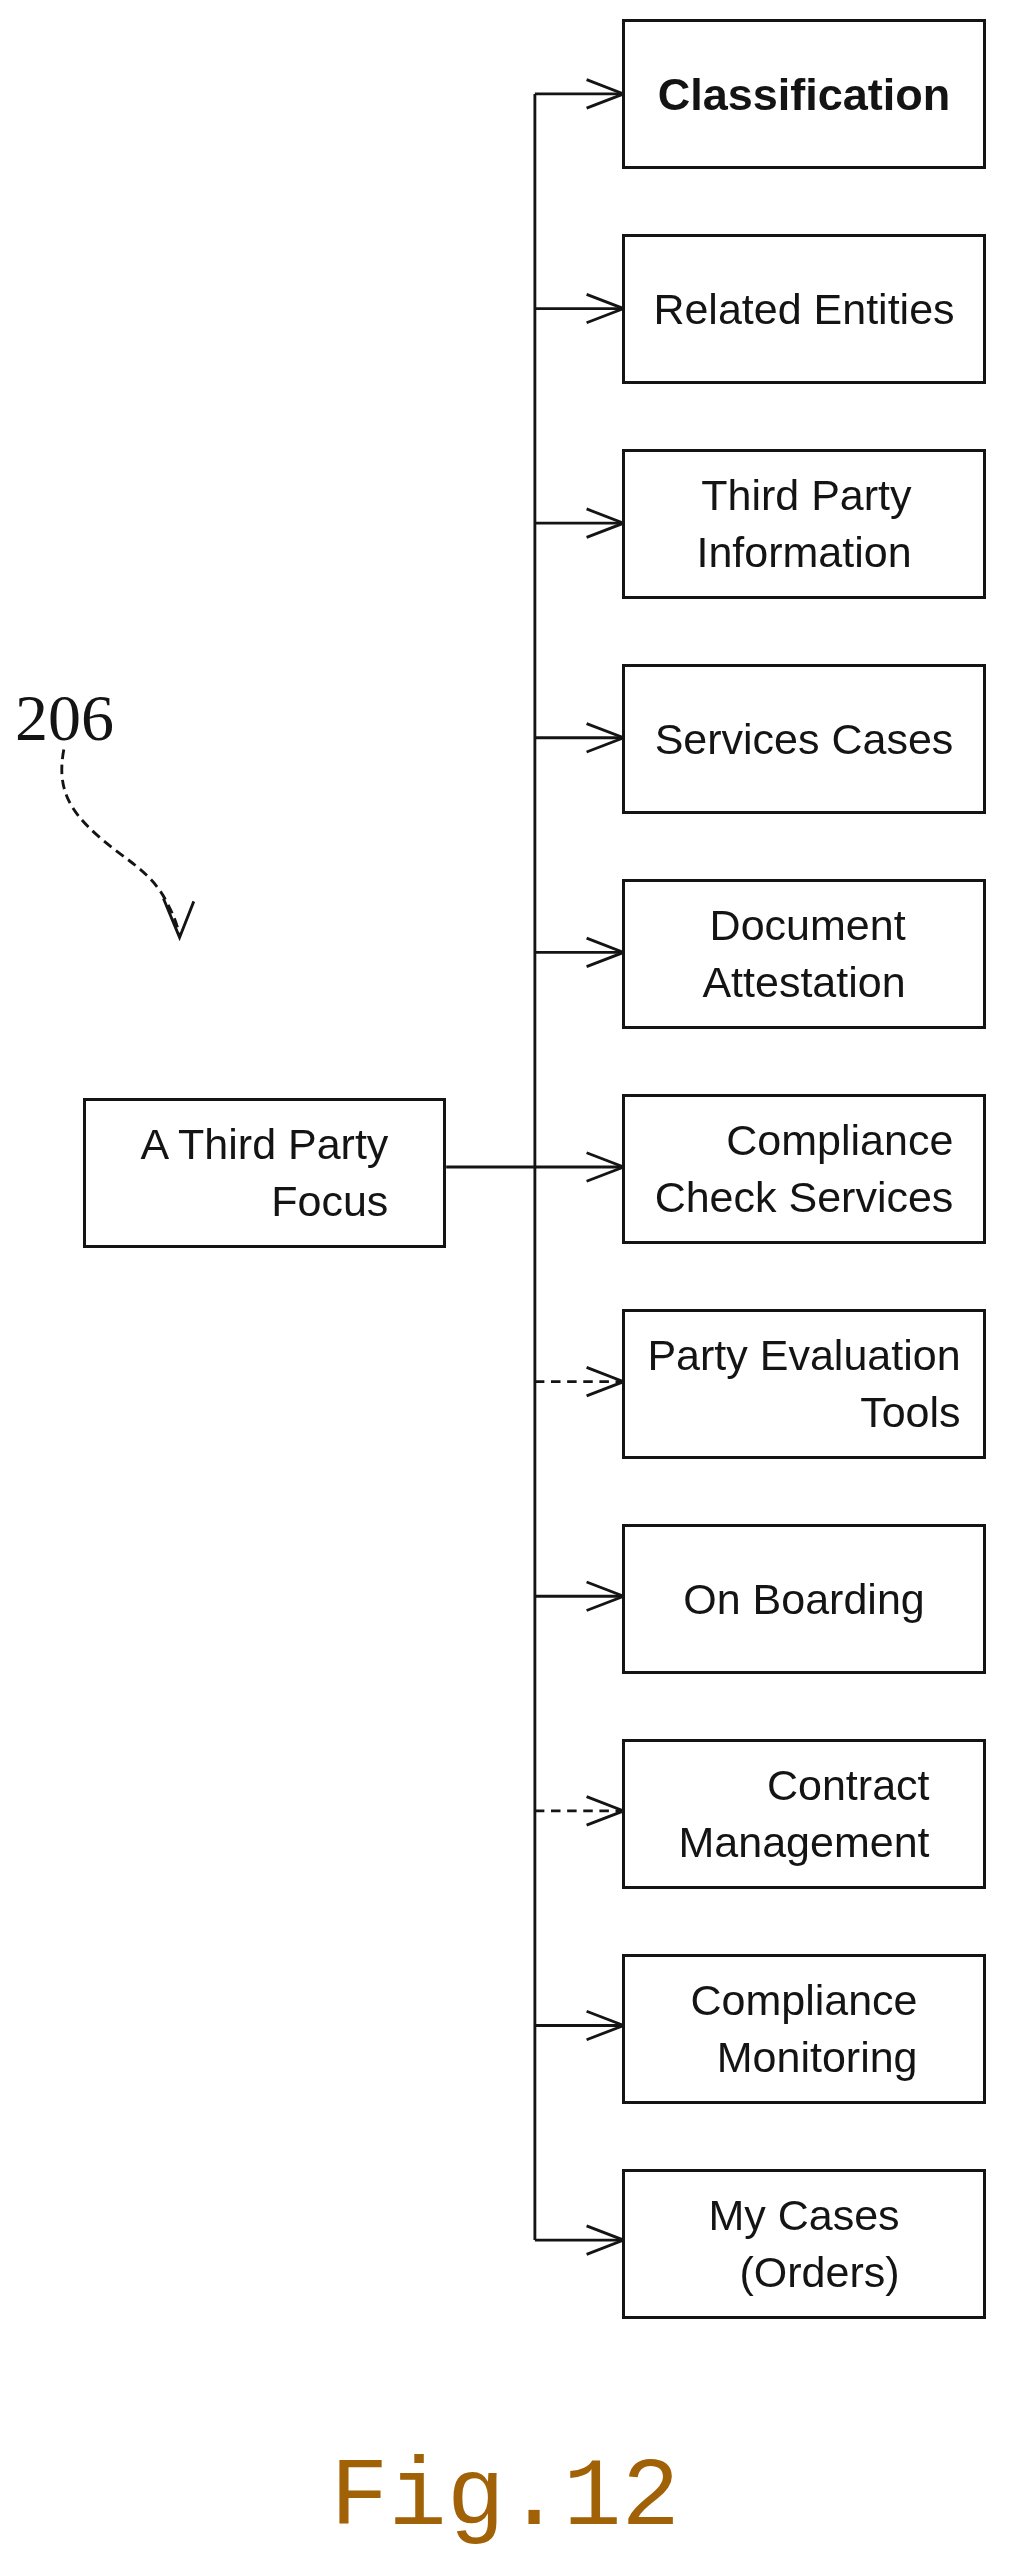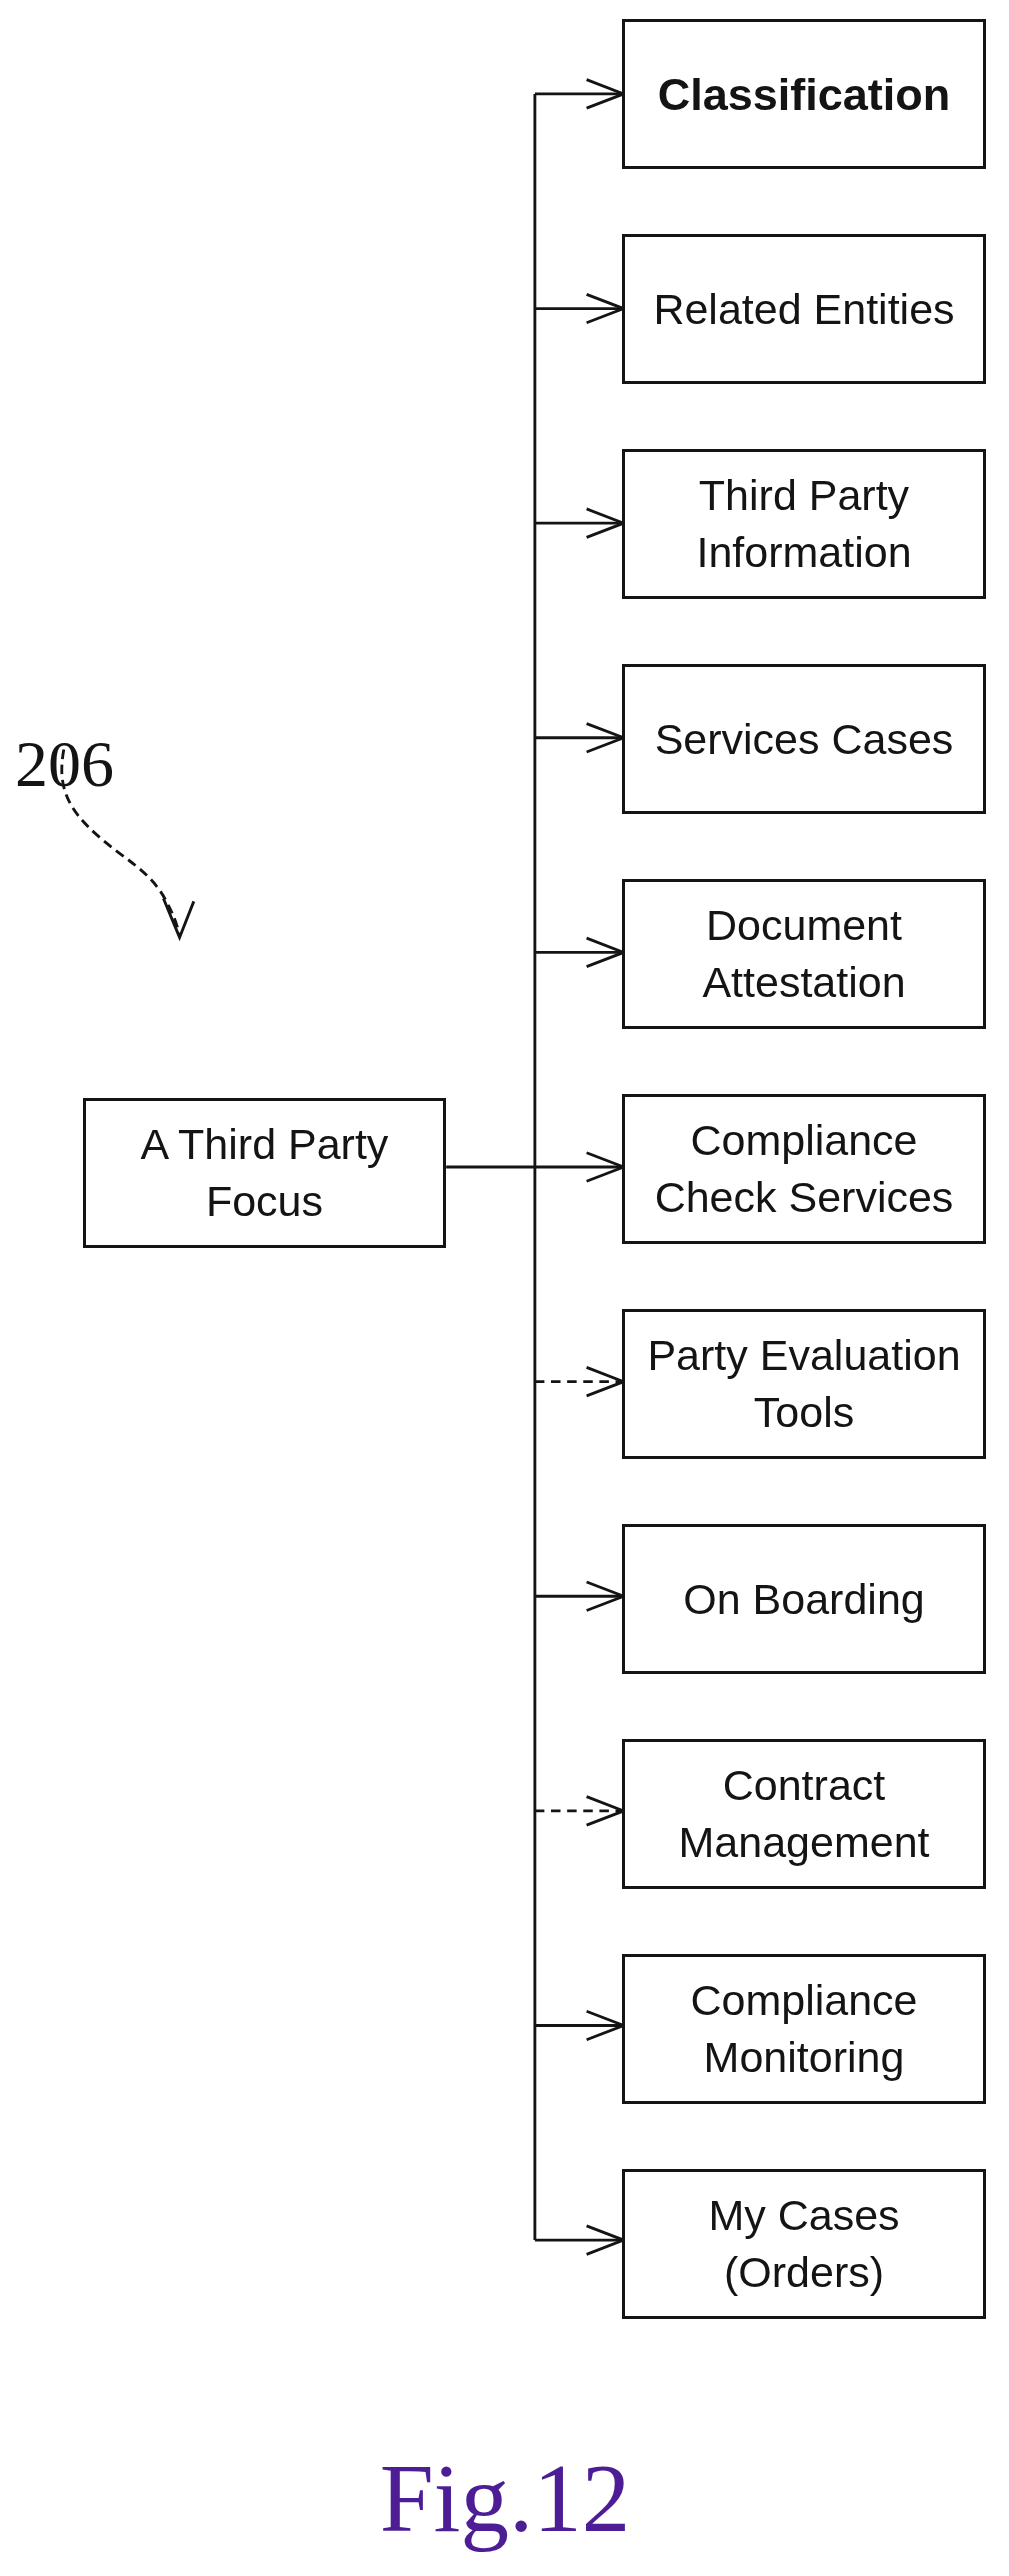--- a/index.html
+++ b/index.html
@@ -8,39 +8,38 @@
     font-family:"Liberation Sans",sans-serif;overflow:hidden;
   }
   #connector-svg{position:absolute;left:0;top:0;z-index:1;}
   .node{
     position:absolute;z-index:2;left:622px;width:364px;height:150px;
     top:calc(19px + var(--row) * 215px);
     box-sizing:border-box;border:3.8px solid #141414;background:#ffffff;
     display:flex;align-items:center;justify-content:center;
   }
   .node-label{
-    font-size:43px;line-height:57px;color:#141414;text-align:center;
+    font-size:43px;line-height:57px;color:#141414;text-align:right;
     white-space:pre-line;letter-spacing:0px;
   }
   .node.emphasis .node-label{font-weight:bold;font-size:45px;}
   .root-node{
     position:absolute;z-index:2;left:83px;top:1098px;width:363px;height:150px;
     box-sizing:border-box;border:3.8px solid #141414;background:#ffffff;
     display:flex;align-items:center;justify-content:center;
   }
   .ref-label{
     position:absolute;z-index:2;left:15px;top:685px;
     font-family:"Liberation Serif",serif;font-size:66px;line-height:1;
     color:#141414;
-    margin-top:46px;
   }
   .fig-caption{
     position:absolute;z-index:2;left:0;top:2450px;width:1010px;
-    text-align:center;font-family:Liberation Serif, serif;
-    font-size:97px;line-height:1;color:#4c1d95;
+    text-align:center;font-family:Liberation Mono, monospace;
+    font-size:97px;line-height:1;color:#a16207;
   }
 </style>
 </head>
 <body>
 
 <svg id="connector-svg" width="1010" height="2576" viewBox="0 0 1064 2715">
     <path d="M 563.5 99 L 563.5 2361" fill="none" stroke="#141414" stroke-width="3"></path>
     <path d="M 563.5 99 L 657 99" fill="none" stroke="#141414" stroke-width="3"></path>
     <path d="M 618 84 L 657 99 L 618 114" fill="none" stroke="#141414" stroke-width="3"></path>
     <path d="M 563.5 325.2 L 657 325.2" fill="none" stroke="#141414" stroke-width="3"></path>

